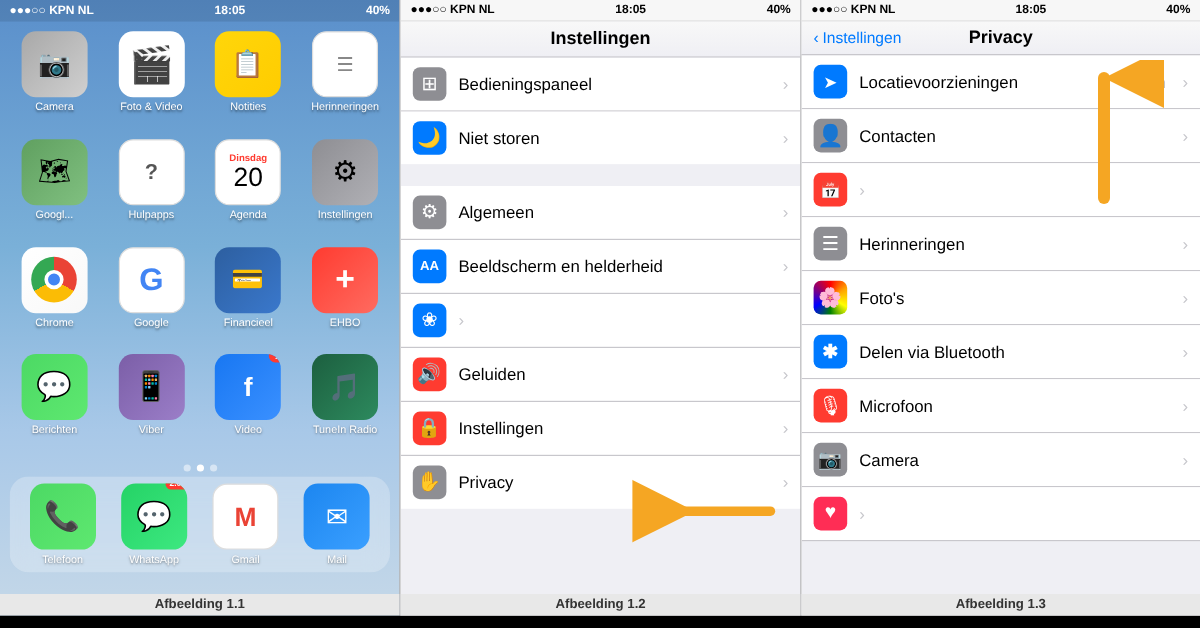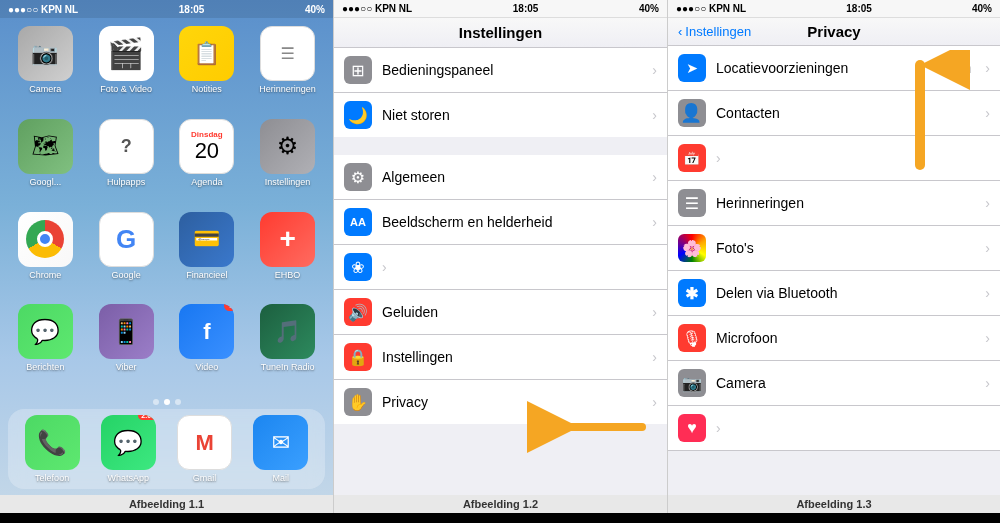--- a/index.html
+++ b/index.html
@@ -138,20 +138,21 @@
       background: #fff;
     }
 
     .caption {
       text-align: center;
       font-size: 11px;
       font-weight: 600;
       color: #333;
       background: #e8e8e8;
       padding: 3px 0;
+      margin-top: 12px;
     }
 
     
     .panel2 {
       width: 334px;
       height: 523px;
       background: #efeff4;
       display: flex;
       flex-direction: column;
       border-left: 1px solid #ccc;

